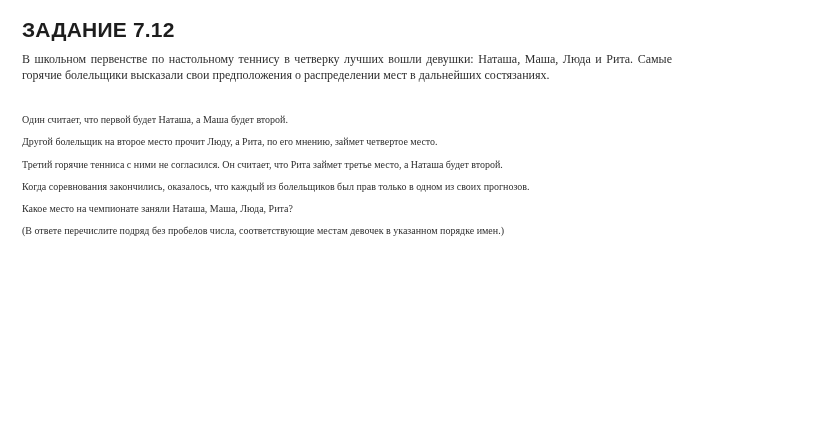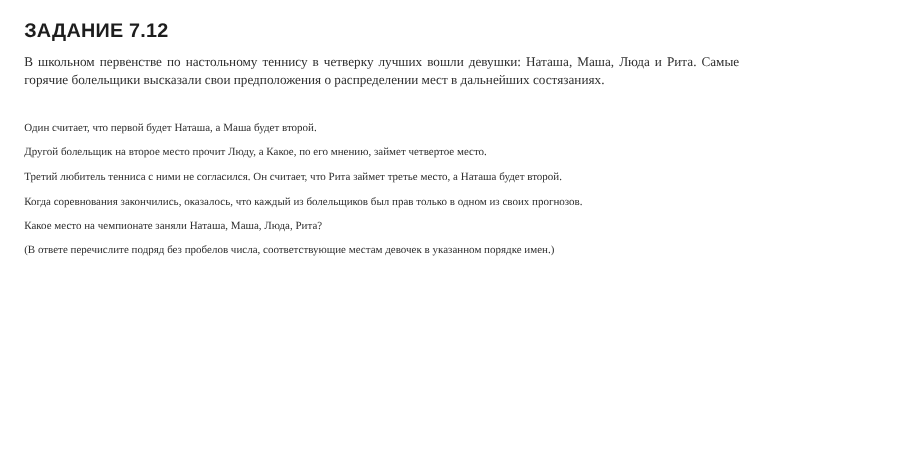--- a/index.html
+++ b/index.html
@@ -17,21 +17,21 @@
   .page {
     position: relative;
     width: 816px;
     height: 421px;
     box-sizing: border-box;
     padding: 18px 22px 0 22px;
   }
   .title {
     font-family: "Liberation Sans", sans-serif;
     font-weight: bold;
-    font-size: 18px;
+    font-size: 21px;
     color: #1d1d1d;
     letter-spacing: 0.2px;
     margin: 0 0 10px 0;
   }
   .intro {
     font-size: 12px;
     line-height: 1.30;
     text-align: justify;
     text-justify: inter-word;
     width: 650px;
@@ -63,20 +63,20 @@
 <div class="page">
 
   <h1 class="title">ЗАДАНИЕ 7.12</h1>
 
   <p class="intro">В школьном первенстве по настольному теннису в четверку лучших вошли девушки: Наташа, Маша, Люда и Рита. Самые горячие болельщики высказали свои предположения о распределении мест в дальнейших состязаниях.</p>
 
   <div class="gap"></div>
 
   <div class="body-block">
     <p>Один считает, что первой будет Наташа, а Маша будет второй.</p>
-    <p>Другой болельщик на второе место прочит Люду, а Какое, по его мнению, займет четвертое место.</p>
-    <p>Третий любитель тенниса с ними не согласился. Он считает, что Рита займет третье место, а Наташа будет второй.</p>
+    <p>Другой болельщик на второе место прочит Люду, а Рита, по его мнению, займет четвертое место.</p>
+    <p>Третий горячие тенниса с ними не согласился. Он считает, что Рита займет третье место, а Наташа будет второй.</p>
     <p>Когда соревнования закончились, оказалось, что каждый из болельщиков был прав только в одном из своих прогнозов.</p>
     <p class="nojust">Какое место на чемпионате заняли Наташа, Маша, Люда, Рита?</p>
     <p class="last">(В ответе перечислите подряд без пробелов числа, соответствующие местам девочек в указанном порядке имен.)</p>
   </div>
 
 </div>
 
 </body></html>

